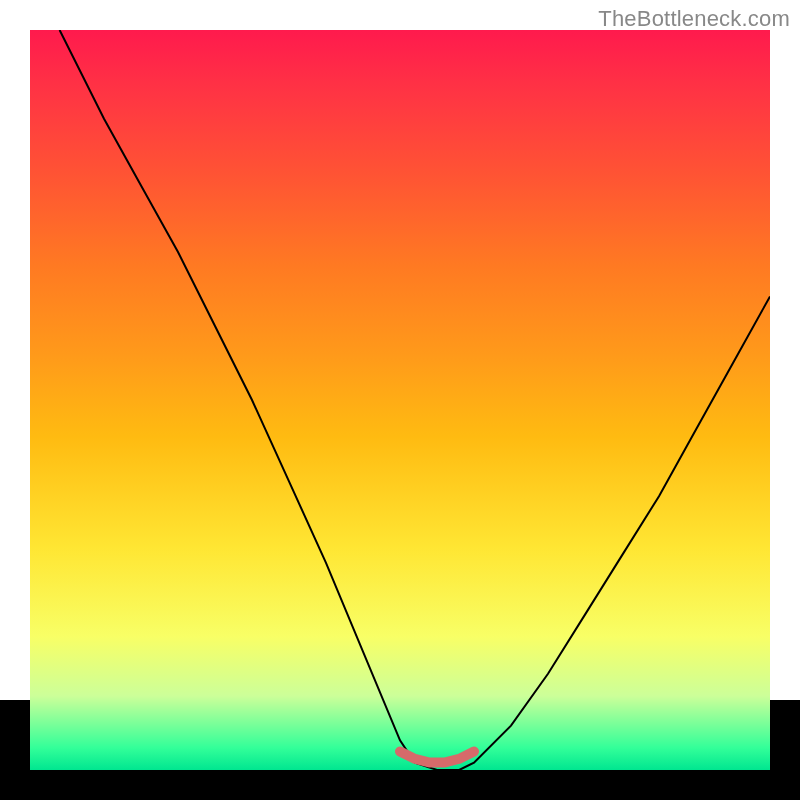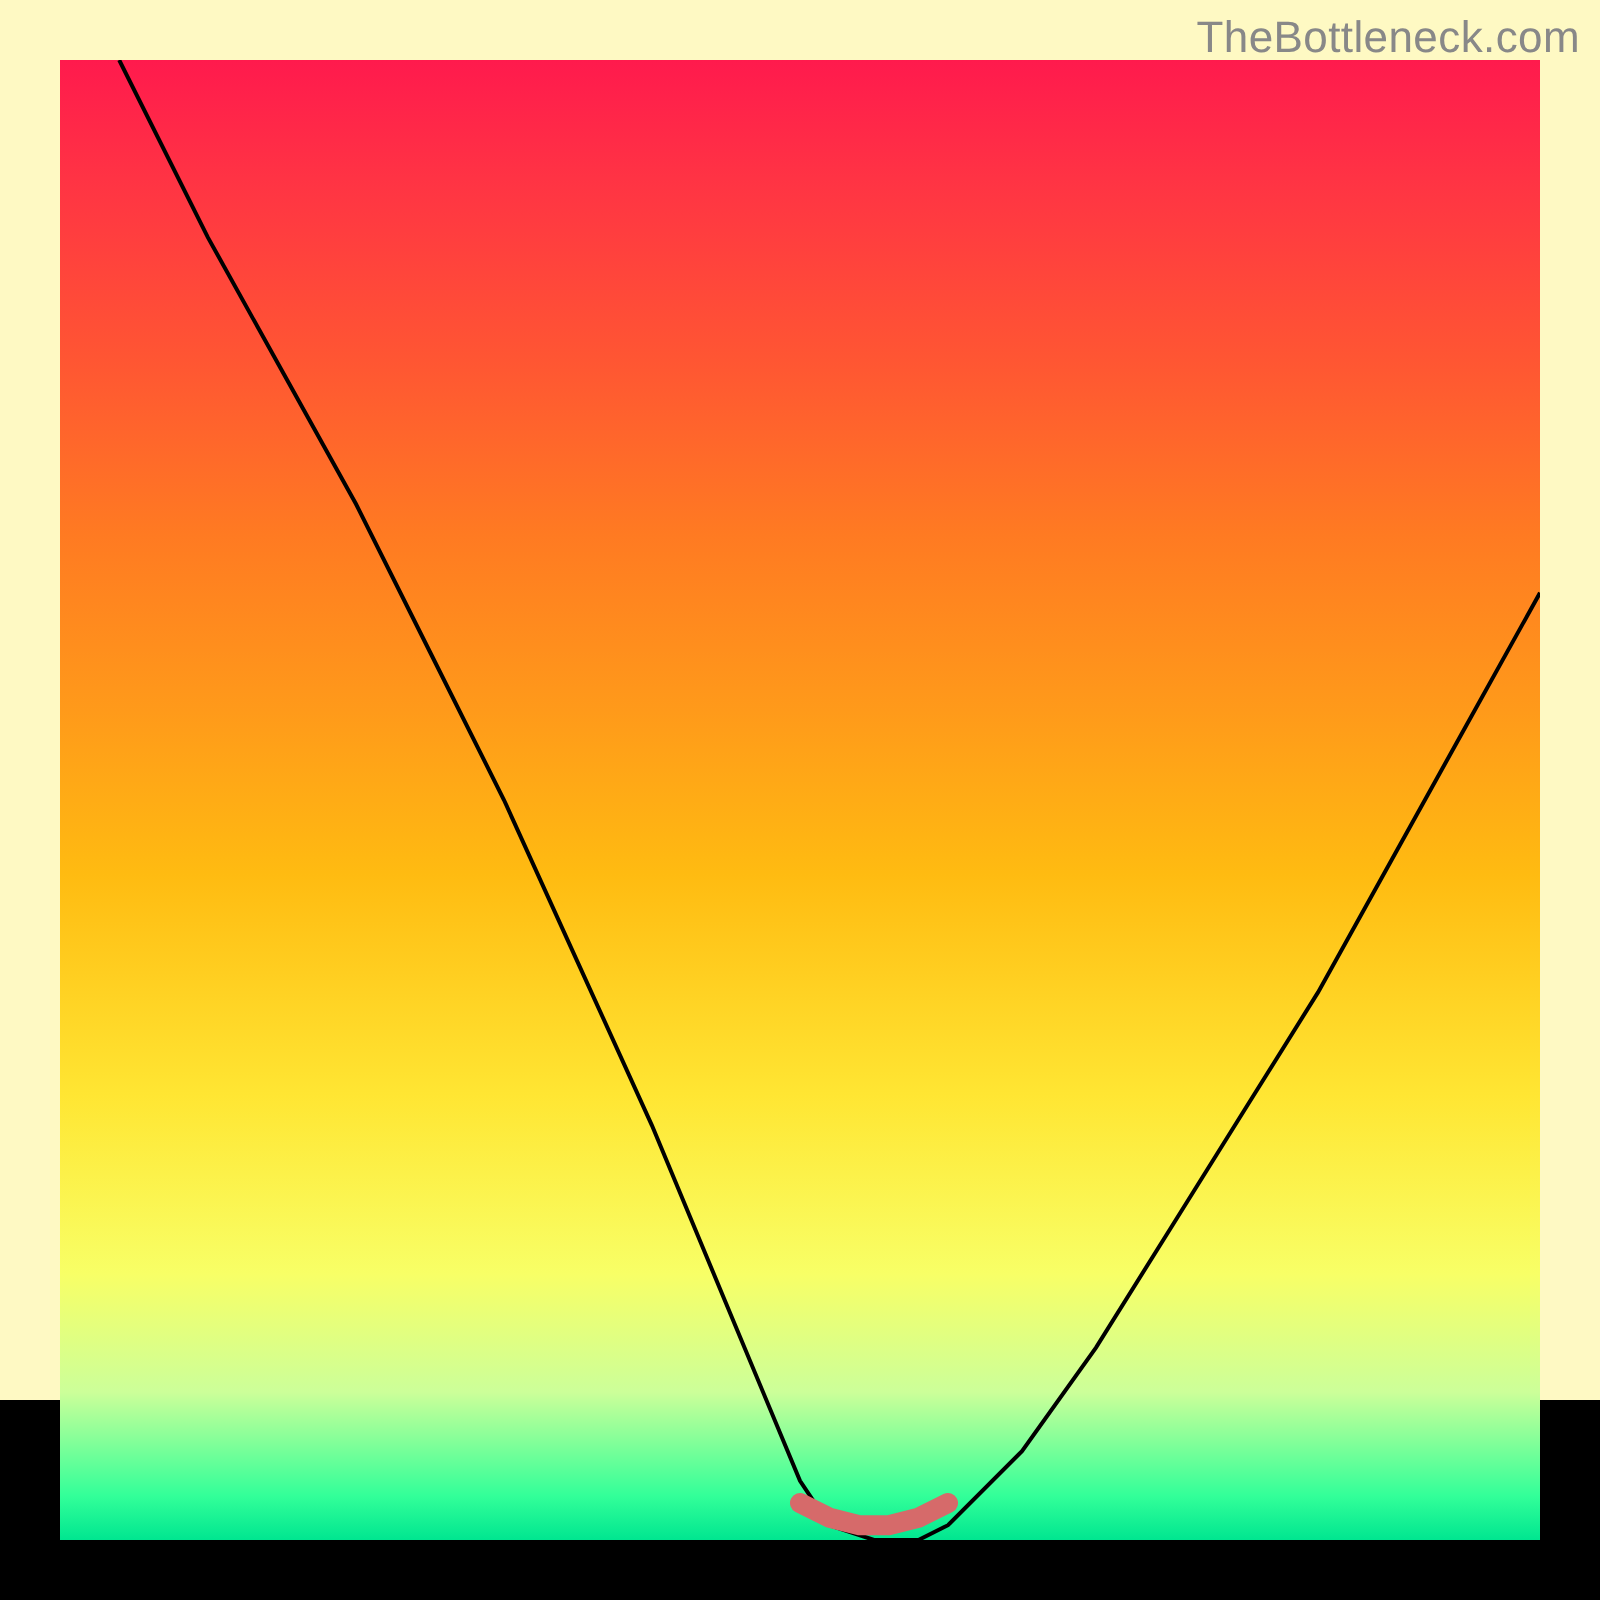--- a/index.html
+++ b/index.html
@@ -1,20 +1,20 @@
 <!DOCTYPE html>
 <html><head>
 <meta charset="utf-8">
 <style>
   * { margin: 0; padding: 0; box-sizing: border-box; }
   html, body { width: 800px; height: 800px; overflow: hidden; background: #000; }
   .frame {
     width: 800px;
     height: 700px;
-    background: #fef9c3;
+    background: #ffffff;
     position: relative;
   }
   .plot {
     position: absolute;
     left: 30px;
     top: 30px;
     width: 740px;
     height: 740px;
     background: linear-gradient(to bottom,
       #ff1a4d 0%,

